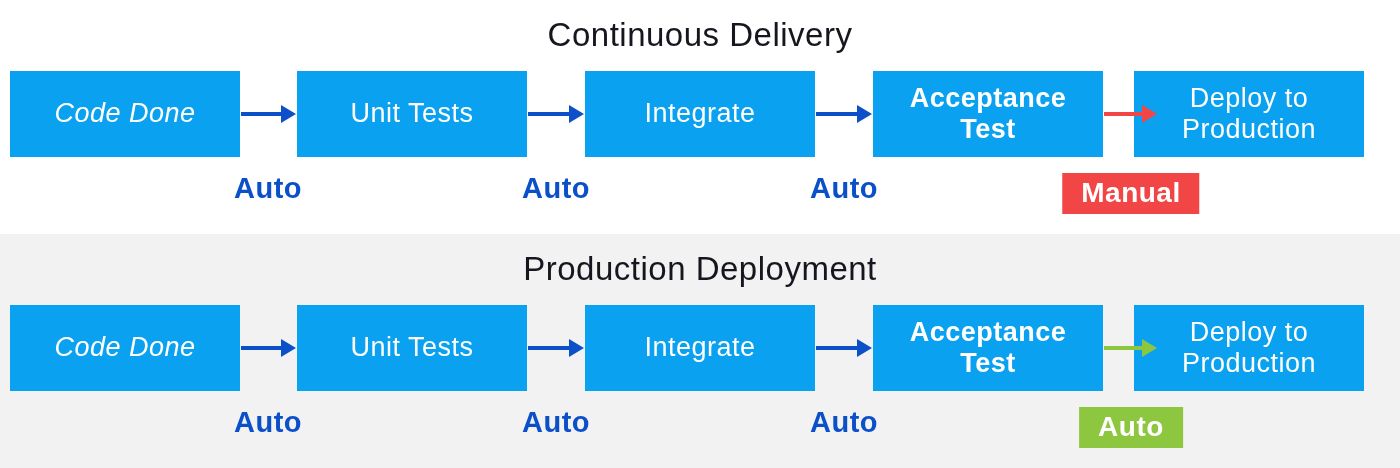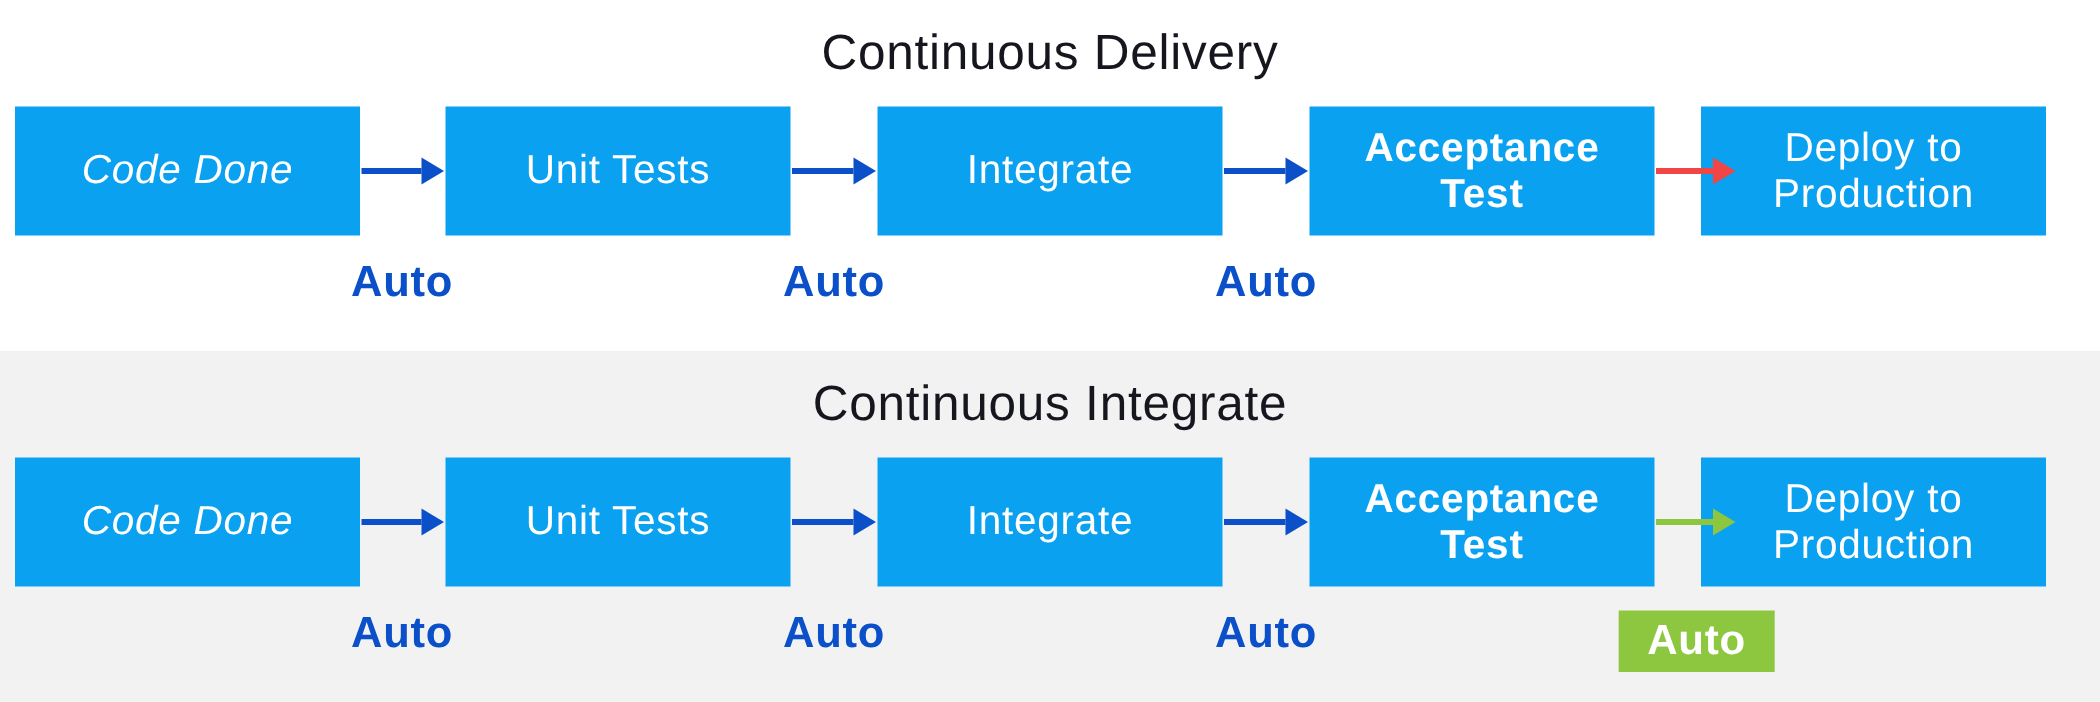--- a/index.html
+++ b/index.html
@@ -134,24 +134,25 @@
       <div class="head"></div>
     </div>
     <div class="arrow red gap-4">
       <div class="shaft"></div>
       <div class="head"></div>
     </div>
 
     <div class="auto-label lbl-1">Auto</div>
     <div class="auto-label lbl-2">Auto</div>
     <div class="auto-label lbl-3">Auto</div>
+    <div class="badge manual">Manual</div>
   </div>
 
   <div class="section" id="sec-deployment">
-    <h2 class="section-title">Continuous Integrate</h2>
+    <h2 class="section-title">Production Deployment</h2>
 
     <div class="stage-box pos-1">Code Done</div>
     <div class="stage-box pos-2">Unit Tests</div>
     <div class="stage-box pos-3">Integrate</div>
     <div class="stage-box pos-4">Acceptance Test</div>
     <div class="stage-box pos-5">Deploy to Production</div>
 
     <div class="arrow blue gap-1">
       <div class="shaft"></div>
       <div class="head"></div>

